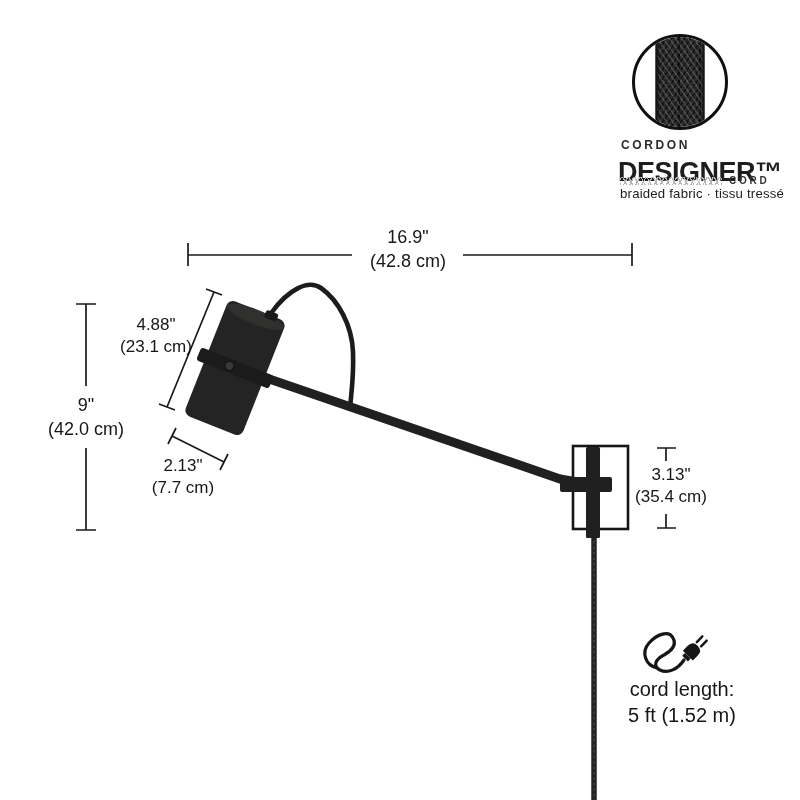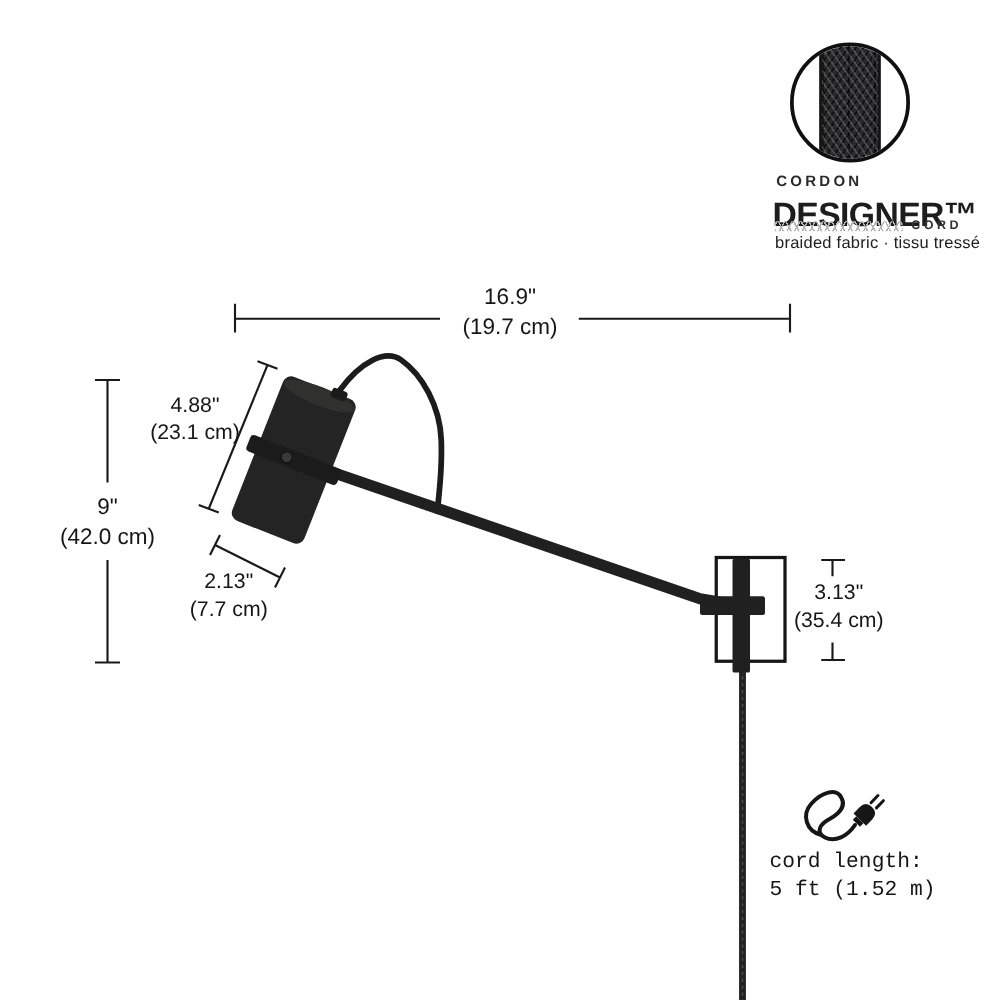--- a/index.html
+++ b/index.html
@@ -30,22 +30,22 @@
   .brand-row{position:absolute;left:620px;top:175px;display:flex;align-items:center;gap:7px;}
   .braid-rule{width:102px;height:8px;
        background-image:
          repeating-linear-gradient(62deg,#b5b5b5 0 1.2px,transparent 1.2px 5.4px),
          repeating-linear-gradient(-62deg,#b5b5b5 0 1.2px,transparent 1.2px 5.4px);}
   .brand-cord{font-size:10px;letter-spacing:2.8px;font-weight:600;color:#333;}
   .tagline{position:absolute;left:620px;top:186px;font-size:13.2px;font-weight:500;
        color:#202020;letter-spacing:0.2px;}
 
   .cord-note{position:absolute;left:682px;top:702px;transform:translate(-50%,-50%);
-       font-size:17px;line-height:1.3;color:#161616;font-weight:500;
-       white-space:nowrap;font-family:Liberation Mono, monospace;}
+       text-align:center;font-size:20px;line-height:1.3;color:#161616;font-weight:500;
+       white-space:nowrap;}
 </style>
 </head>
 <body>
 
 <svg width="800" height="800" viewBox="0 0 800 800">
 
   <g stroke="#1a1a1a" stroke-width="1.7" fill="none">
 
     <path d="M188,243 V266 M188,255 H352 M463,255 H632 M632,243 V266"></path>
 
@@ -85,21 +85,21 @@
       <path d="M686,650 q0,-7 7,-7 q7,0 7,7 l0,7 l-14,0 z" fill="#161616" stroke="none"></path>
       <rect x="689" y="657" width="8" height="4" fill="#161616" stroke="none"></rect>
       <line x1="690" y1="641" x2="690" y2="633" stroke-width="2.4"></line>
       <line x1="696" y1="641" x2="696" y2="633" stroke-width="2.4"></line>
     </g>
   </g>
 </svg>
 
 <div class="dim" style="left:408px;top:250px">
   <div>16.9"</div>
-  <div>(19.7 cm)</div>
+  <div>(42.8 cm)</div>
 </div>
 
 <div class="dim small" style="left:156px;top:336px">
   <div>4.88"</div>
   <div>(23.1 cm)</div>
 </div>
 
 <div class="dim" style="left:86px;top:418px">
   <div>9"</div>
   <div>(42.0 cm)</div>

